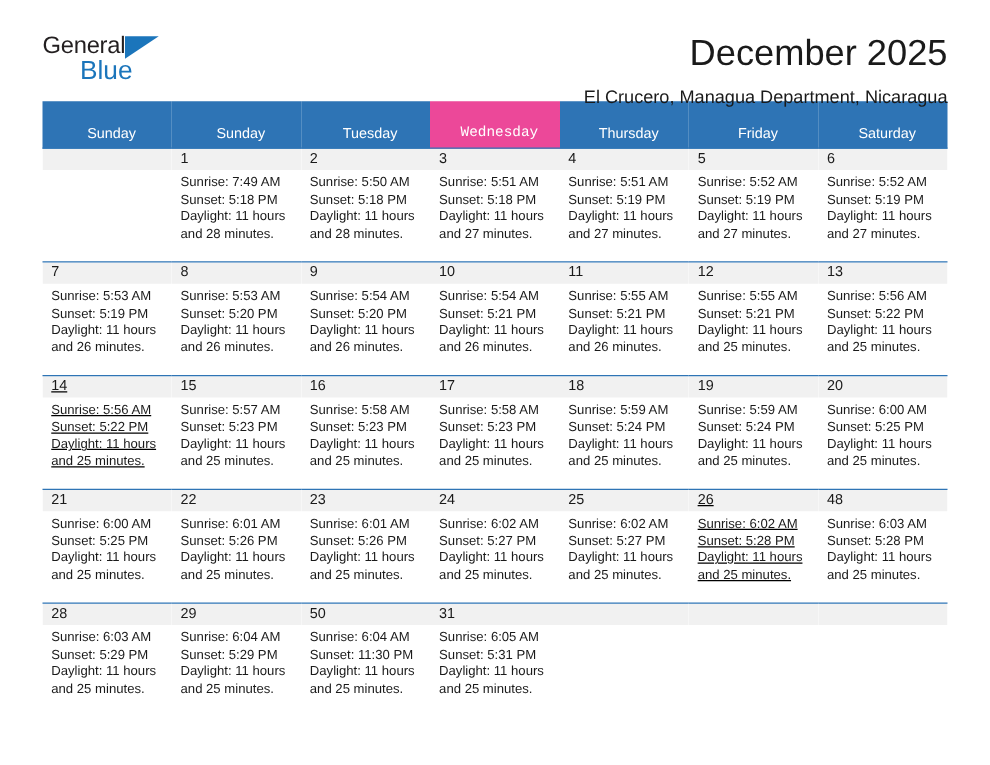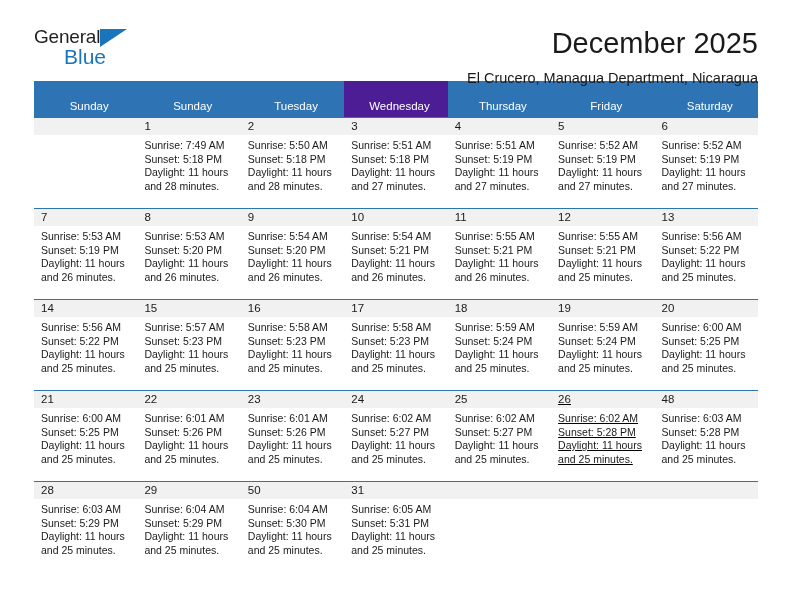--- a/index.html
+++ b/index.html
@@ -157,21 +157,21 @@
     </div>
 
   </div>
 
   <table class="calendar">
     <thead>
       <tr>
         <th style="background: rgb(46, 116, 181);">Sunday</th>
         <th style="background: rgb(46, 116, 181);">Sunday</th>
         <th style="background: rgb(46, 116, 181);">Tuesday</th>
-        <th style="background: #4c1d95;">Wednesday</th>
+        <th style="background: #ec4899; font-family: Liberation Mono, monospace;">Wednesday</th>
         <th style="background: rgb(46, 116, 181);">Thursday</th>
         <th style="background: rgb(46, 116, 181);">Friday</th>
         <th style="background: rgb(46, 116, 181);">Saturday</th>
       </tr>
     </thead>
     <tbody>
         <tr class="week-row">
           <td class="daycell empty" style="border-top-color: rgb(46, 116, 181);">
             <div class="datenum-band"></div>
           </td>
@@ -289,21 +289,21 @@
             <div class="datenum-band">13</div>
             <div class="cell-body">
               <div>Sunrise: 5:56 AM</div>
               <div>Sunset: 5:22 PM</div>
               <div>Daylight: 11 hours</div>
               <div class="daylight-line2">and 25 minutes.</div>
             </div>
           </td>
         </tr>
         <tr class="week-row">
-          <td class="daycell" style="border-top-color: rgb(46, 116, 181);">
+          <td class="daycell" style="border-top-color: rgb(46, 116, 181); text-decoration: underline;">
             <div class="datenum-band">14</div>
             <div class="cell-body">
               <div>Sunrise: 5:56 AM</div>
               <div>Sunset: 5:22 PM</div>
               <div>Daylight: 11 hours</div>
               <div class="daylight-line2">and 25 minutes.</div>
             </div>
           </td>
           <td class="daycell" style="border-top-color: rgb(46, 116, 181);">
             <div class="datenum-band">15</div>
@@ -441,21 +441,21 @@
               <div>Sunrise: 6:04 AM</div>
               <div>Sunset: 5:29 PM</div>
               <div>Daylight: 11 hours</div>
               <div class="daylight-line2">and 25 minutes.</div>
             </div>
           </td>
           <td class="daycell" style="border-top-color: rgb(46, 116, 181);">
             <div class="datenum-band">50</div>
             <div class="cell-body">
               <div>Sunrise: 6:04 AM</div>
-              <div>Sunset: 5:30 PM</div>
+              <div>Sunset: 11:30 PM</div>
               <div>Daylight: 11 hours</div>
               <div class="daylight-line2">and 25 minutes.</div>
             </div>
           </td>
           <td class="daycell" style="border-top-color: rgb(46, 116, 181); margin-top: 36px;">
             <div class="datenum-band">31</div>
             <div class="cell-body">
               <div>Sunrise: 6:05 AM</div>
               <div>Sunset: 5:31 PM</div>
               <div>Daylight: 11 hours</div>

